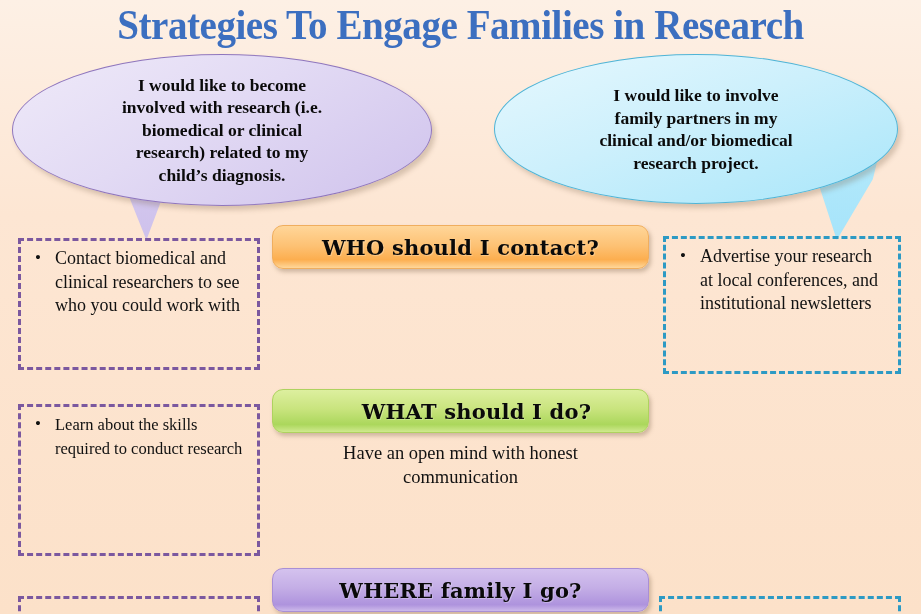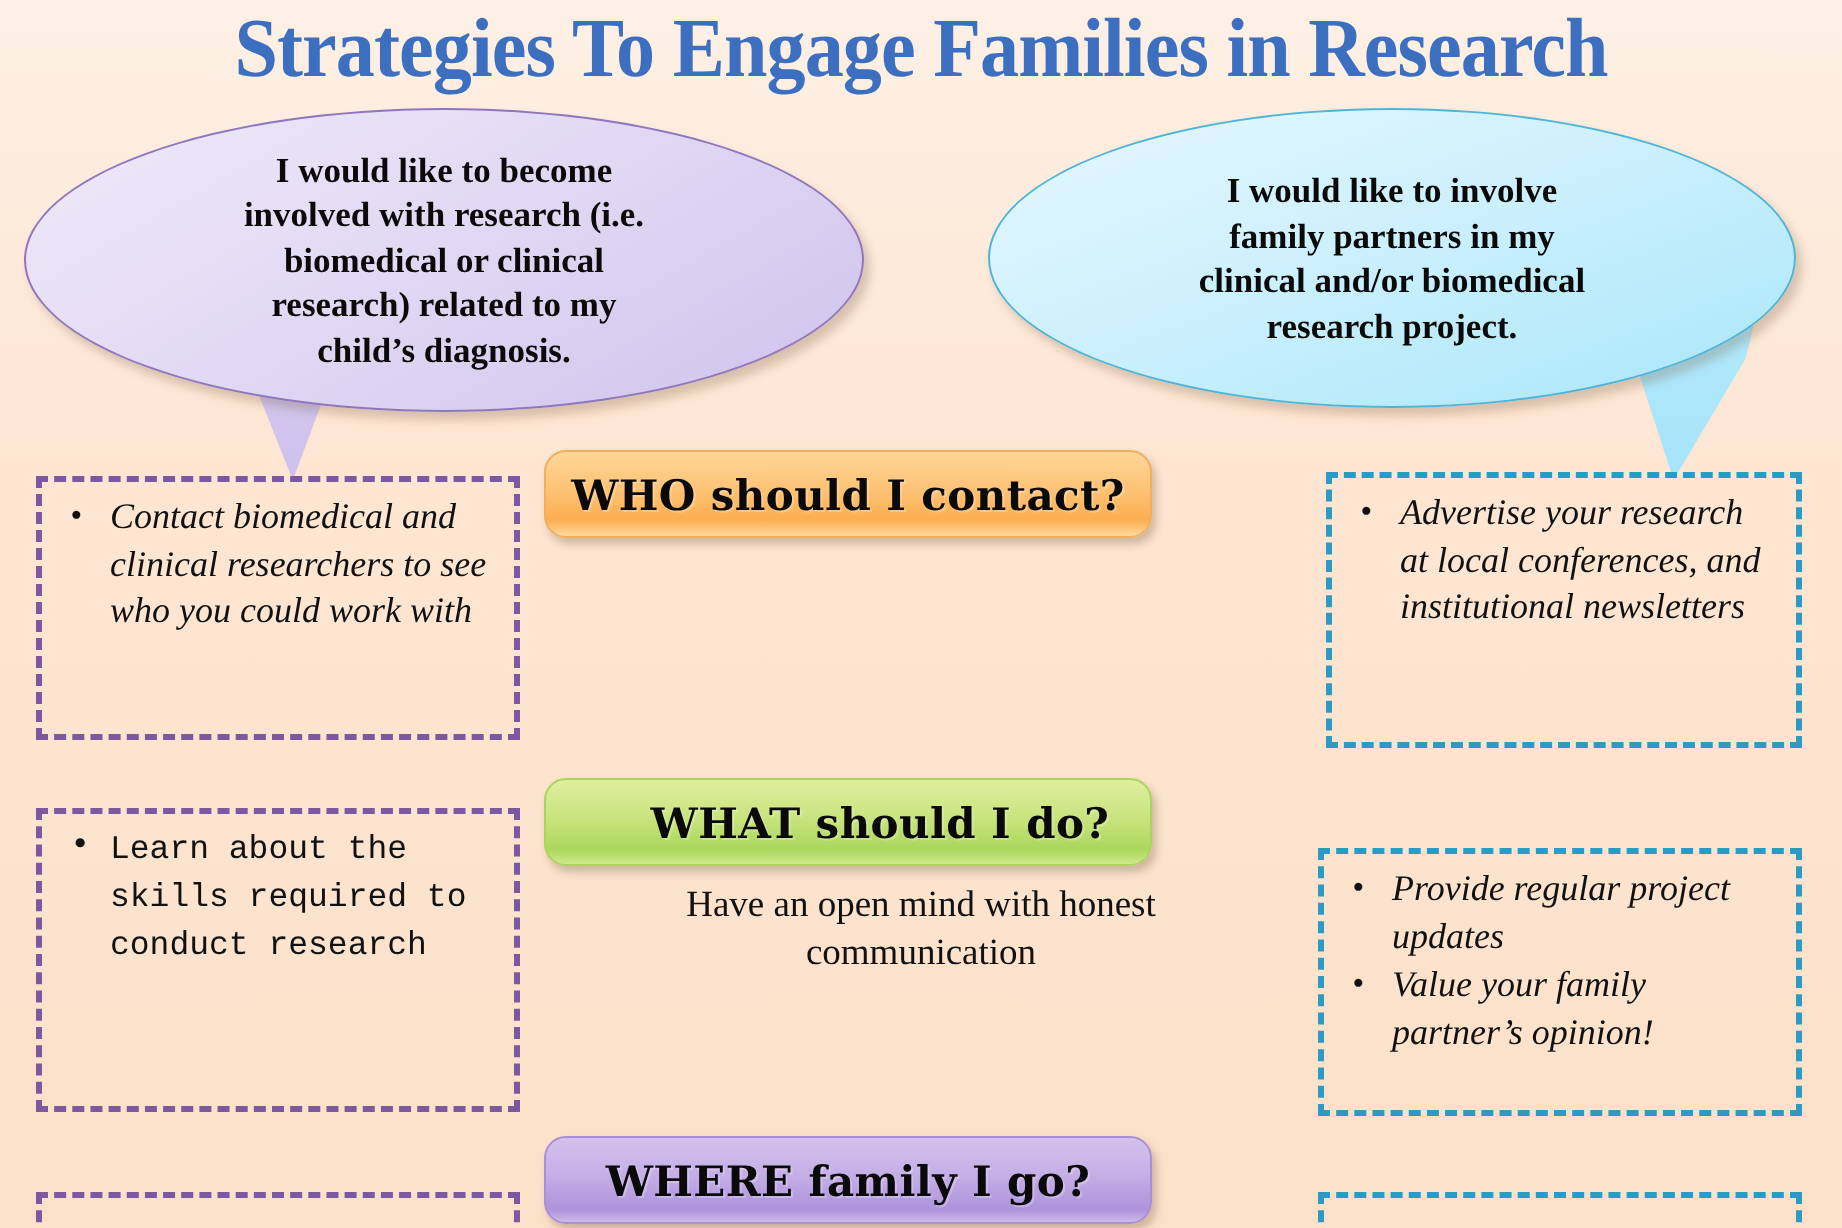--- a/index.html
+++ b/index.html
@@ -98,21 +98,21 @@
     height: 92px;
     background: linear-gradient(180deg, #b4e9fb 0%, #a6e4fa 100%);
     clip-path: polygon(0% 10%, 100% 2%, 96% 34%, 76% 100%, 66% 40%, 0% 44%);
     filter: drop-shadow(2px 3px 3px rgba(120, 95, 70, 0.3));
   }
 
   
   .banner {
     position: absolute;
     left: 272px;
-    width: 304px;
+    width: 377px;
     height: 44px;
     border-radius: 11px;
     display: flex;
     align-items: center;
     justify-content: center;
     box-sizing: border-box;
     box-shadow: 2px 3px 4px rgba(120, 95, 70, 0.35);
   }
   .banner-label {
     font-family: "DejaVu Serif", "Liberation Serif", serif;
@@ -181,22 +181,22 @@
     margin-bottom: 1px;
   }
   .bullet-list li::before {
     content: "\2022";
     position: absolute;
     left: 8px;
     top: -1px;
     font-size: 17px;
     color: #111;
   }
-  .serif-box .bullet-list li { font-family: "Liberation Serif", serif; font-style: italic; }
-  .sans-box .bullet-list li { font-family: Liberation Mono, monospace; font-size: 16.5px; line-height: 24px; }
+  .serif-box .bullet-list li { font-family: "Liberation Serif", serif; }
+  .sans-box .bullet-list li { font-family: Liberation Serif, serif; font-size: 16.5px; line-height: 24px; }
 
   
   .box-l1 { left: 18px;  top: 238px; width: 242px; height: 132px; }
   .box-l2 { left: 18px;  top: 404px; width: 242px; height: 152px; }
   .box-l3 { left: 18px;  top: 596px; width: 242px; height: 70px; }
   .box-r1 { left: 663px; top: 236px; width: 238px; height: 138px; }
   .box-r2 { left: 659px; top: 424px; width: 242px; height: 134px; }
   .box-r3 { left: 659px; top: 596px; width: 242px; height: 70px; }
 </style>
 </head>
@@ -254,26 +254,20 @@
       <li></li>
     </ul>
   </div>
 
   <div class="dashbox right serif-box box-r1">
     <ul class="bullet-list">
       <li>Advertise your research at local conferences, and institutional newsletters</li>
     </ul>
   </div>
 
-  <div class="dashbox right serif-box box-r2">
-    <ul class="bullet-list">
-      <li>Provide regular project updates</li>
-      <li>Value your family partner’s opinion!</li>
-    </ul>
-  </div>
 
   <div class="dashbox right serif-box box-r3">
     <ul class="bullet-list">
       <li></li>
     </ul>
   </div>
 
 </div>
 
 </body></html>

